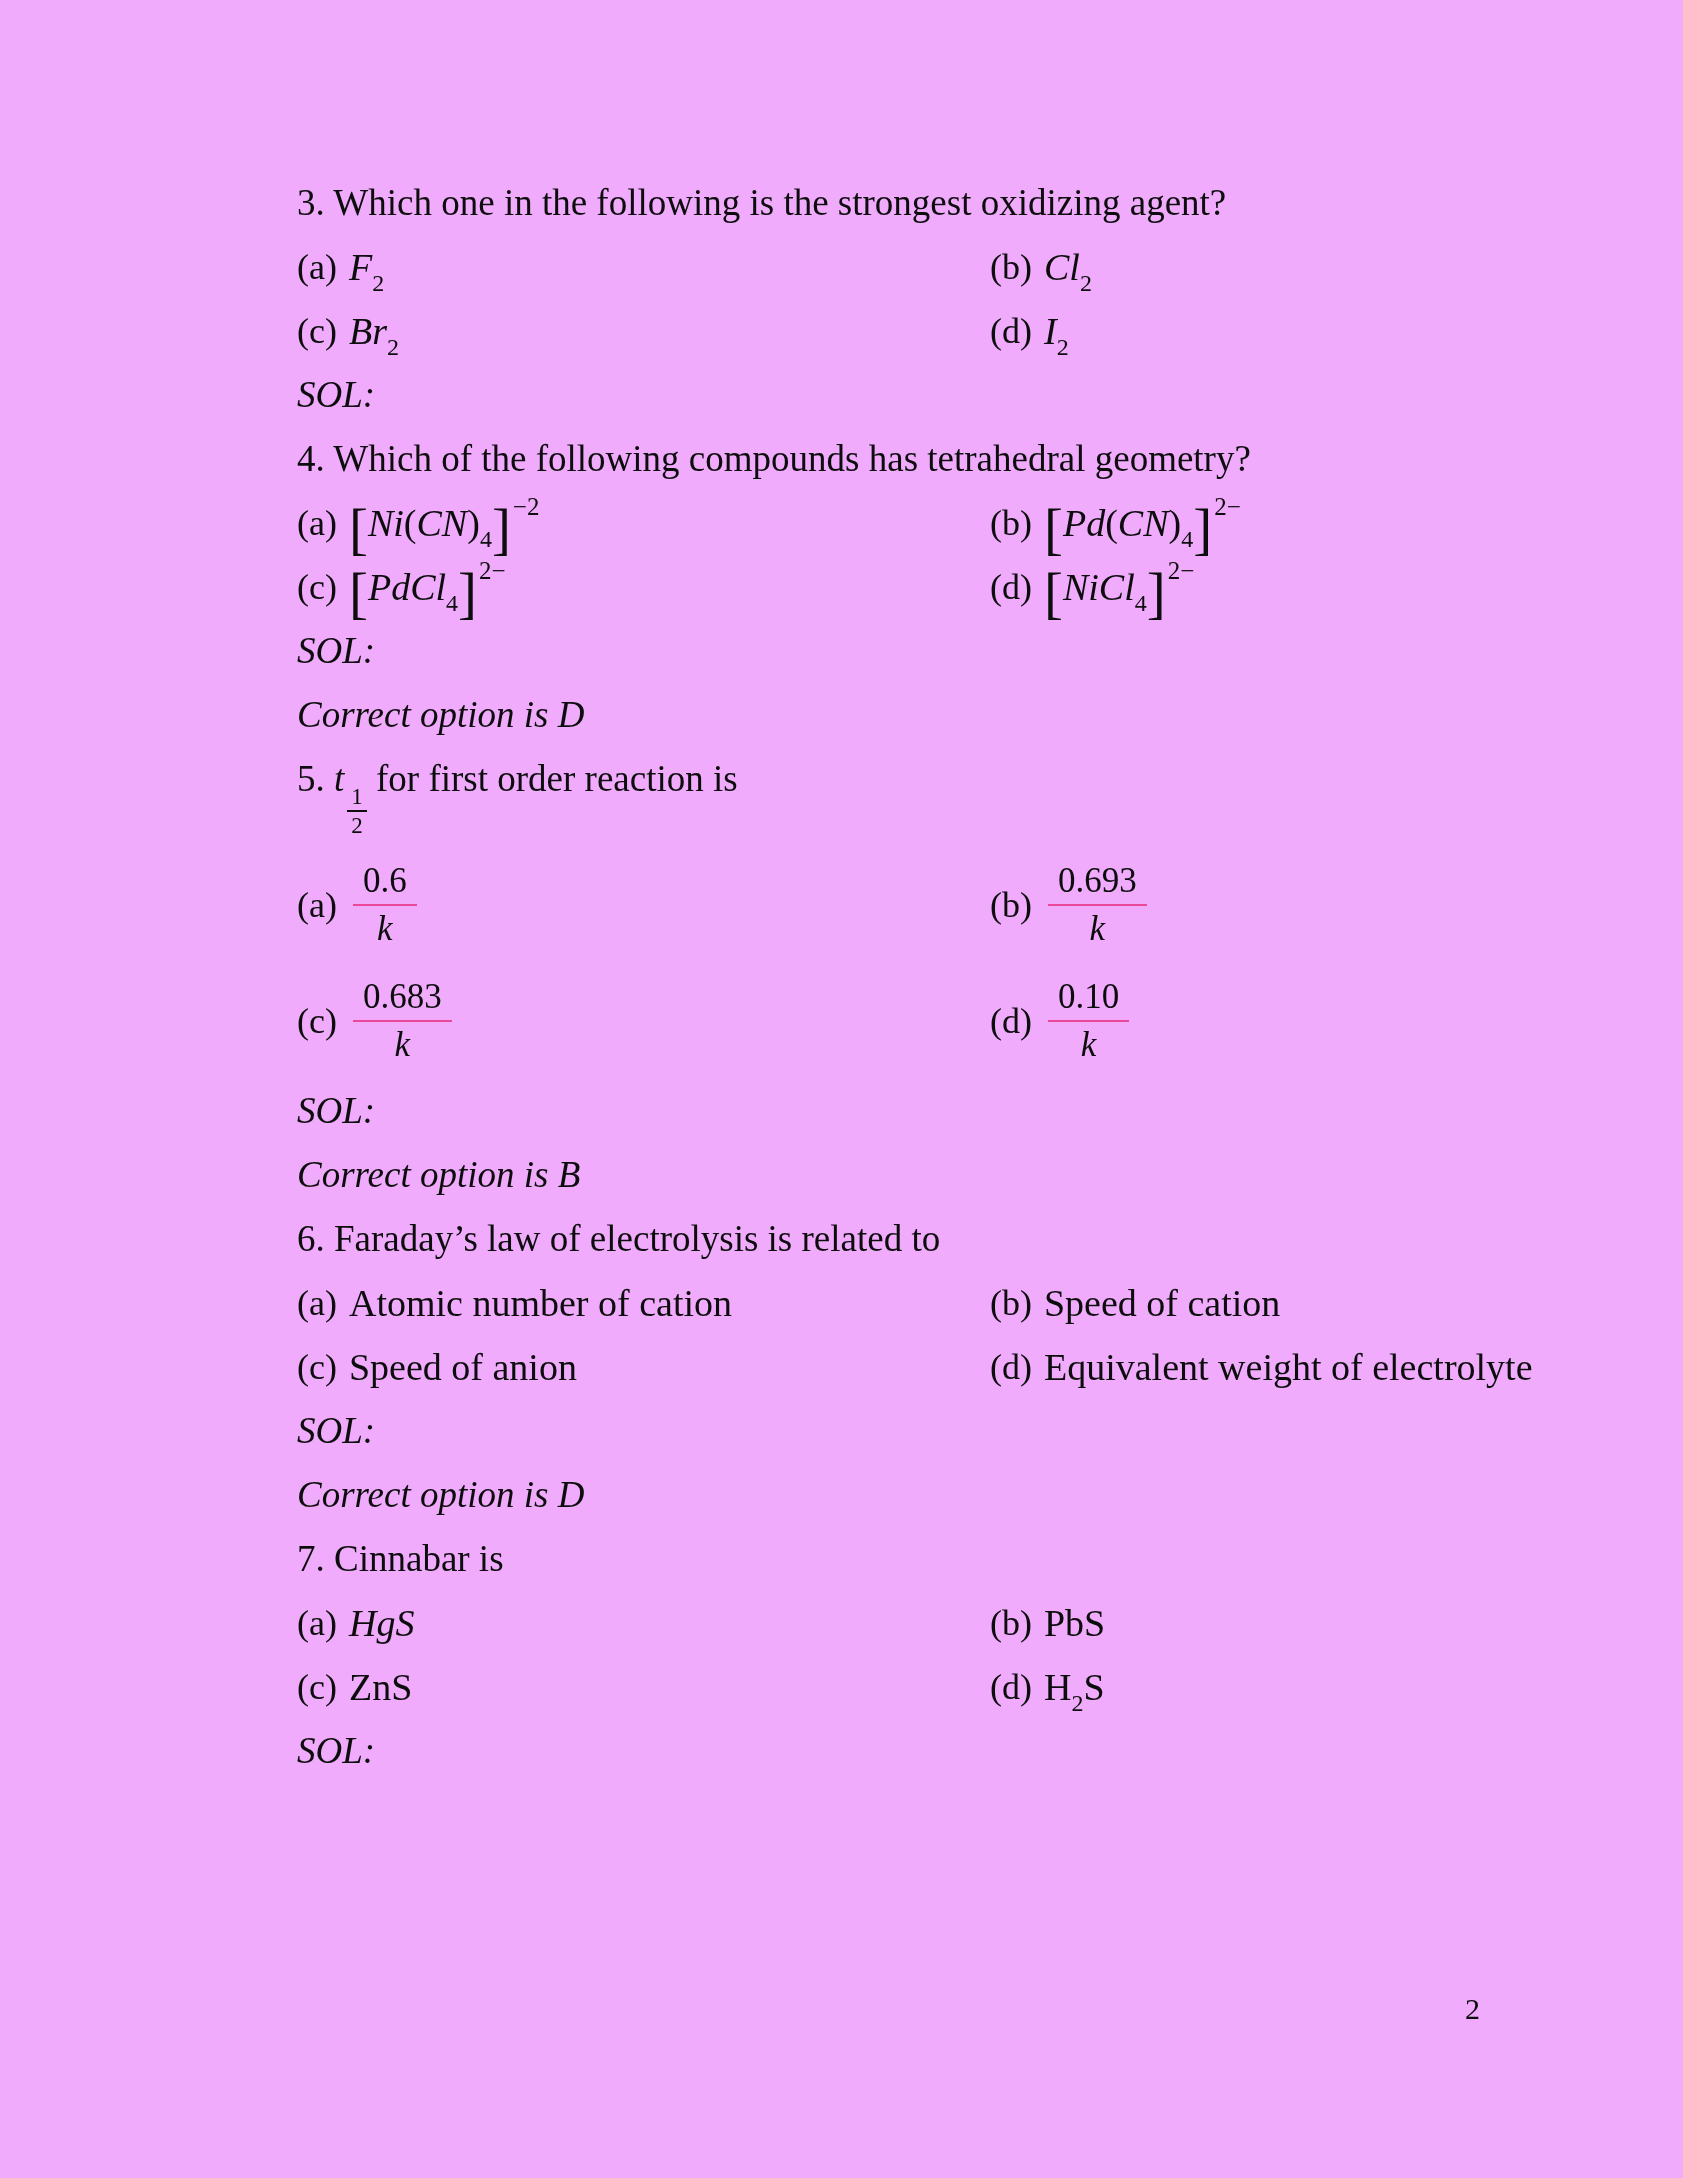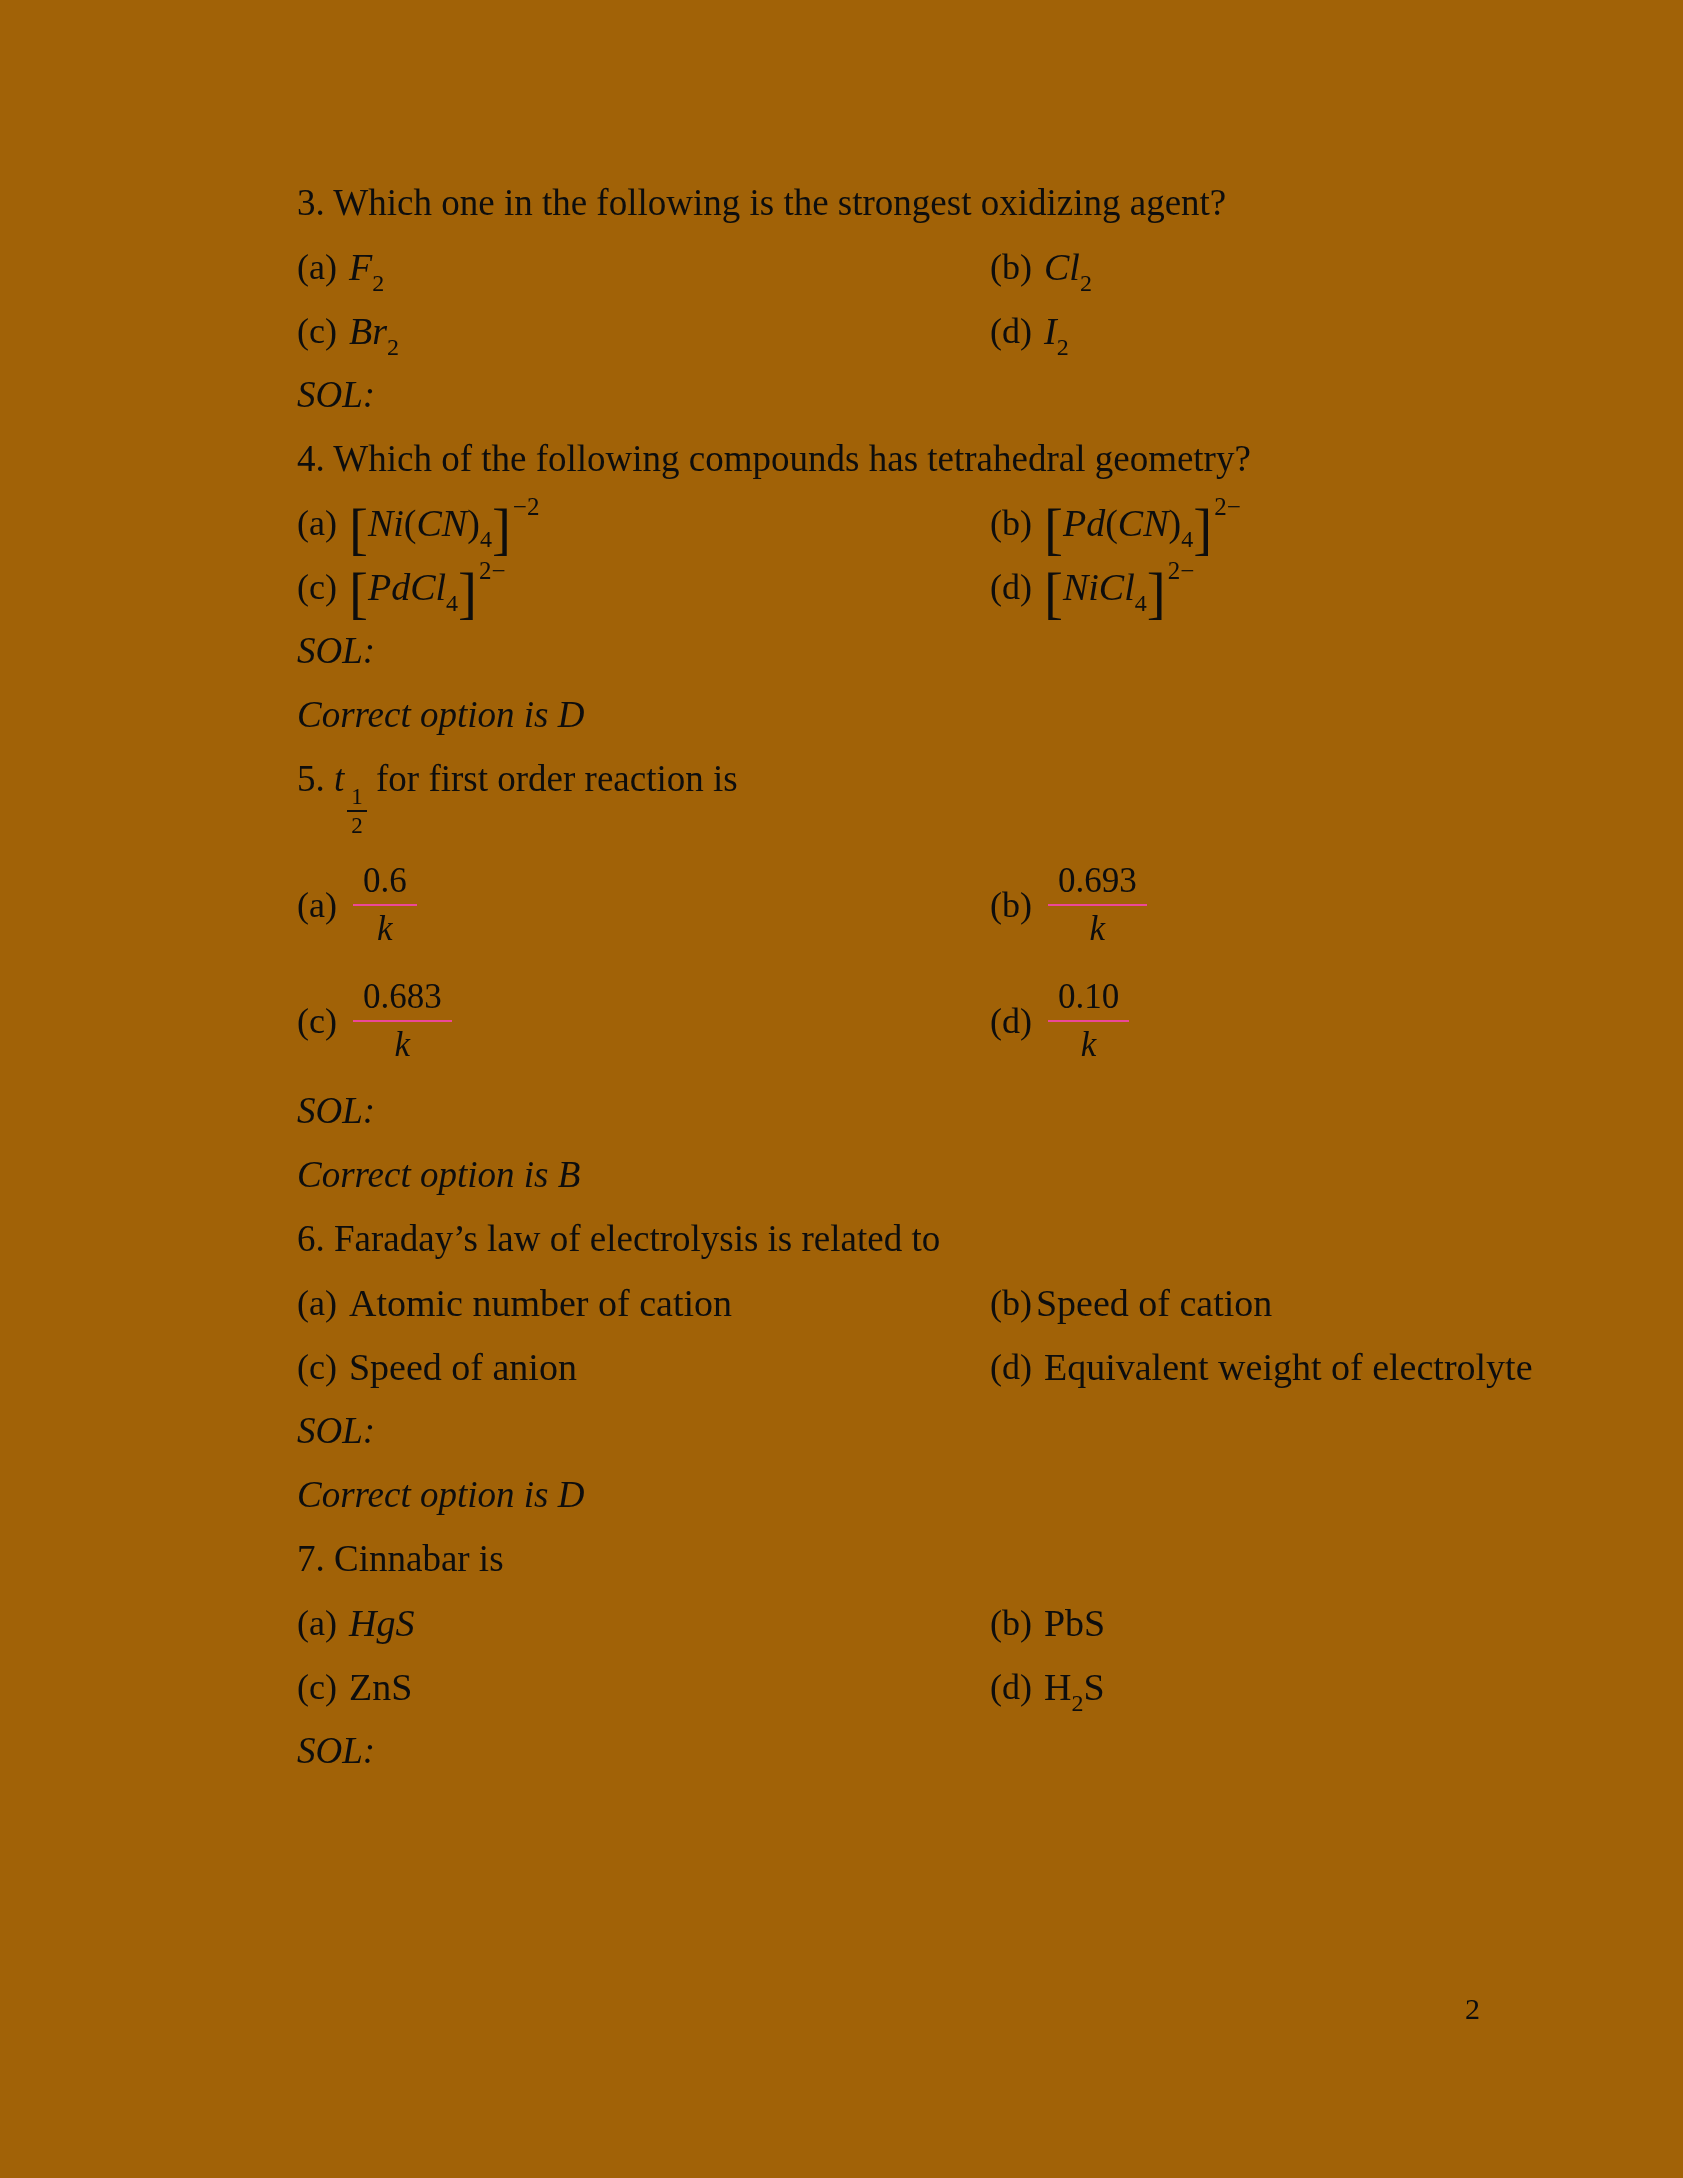--- a/index.html
+++ b/index.html
@@ -1,20 +1,20 @@
 <!DOCTYPE html>
 <html><head>
 <meta charset="utf-8">
 <style>
   html, body { margin: 0; padding: 0; background: #ffffff; }
   .page {
     position: relative;
     width: 1683px;
     height: 2178px;
-    background: #a16207;
+    background: #f0abfc;
     color: #0d0d0d;
     font-family: "Liberation Serif", "DejaVu Serif", serif;
     overflow: hidden;
   }
   .content {
     position: absolute;
     left: 297px;
     top: 180px;
     width: 1247px;
   }
@@ -33,21 +33,21 @@
   .cell.left { width: 693px; }
   .cell.right { flex: 1; }
   .opt {
     display: flex;
     align-items: center;
     min-height: 46px;
     white-space: nowrap;
   }
   .opt-label { font-size: 36px; }
   .opt-body { font-size: 38px; margin-left: 12px; }
-  .opt-body.nospace { margin-left: 4px; }
+  .opt-body.nospace { margin-left: 12px; }
   .sol, .answer {
     font-size: 37px;
     line-height: 46px;
     margin-bottom: 18px;
     font-style: italic;
   }
   .it { font-style: italic; }
   sub.msub {
     font-size: 24px;
     line-height: 0;

